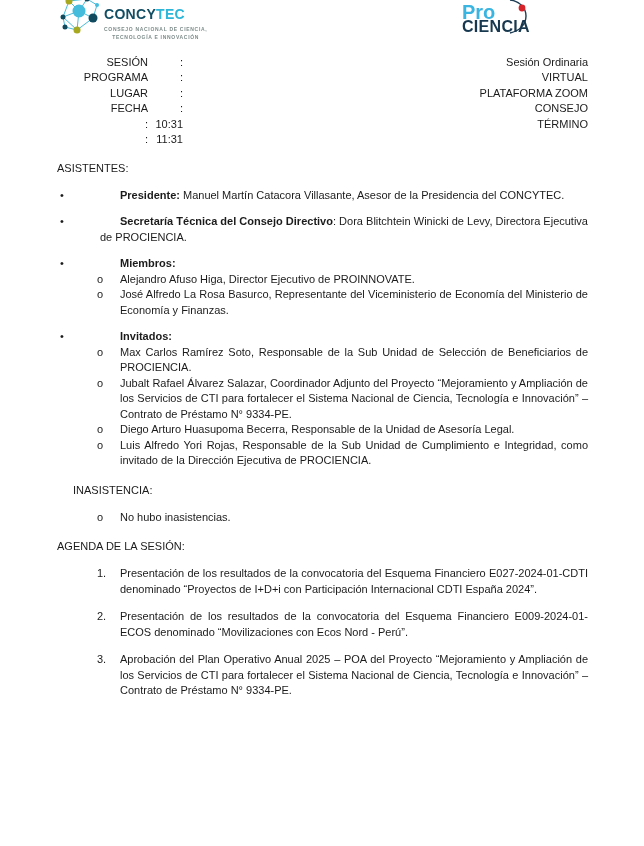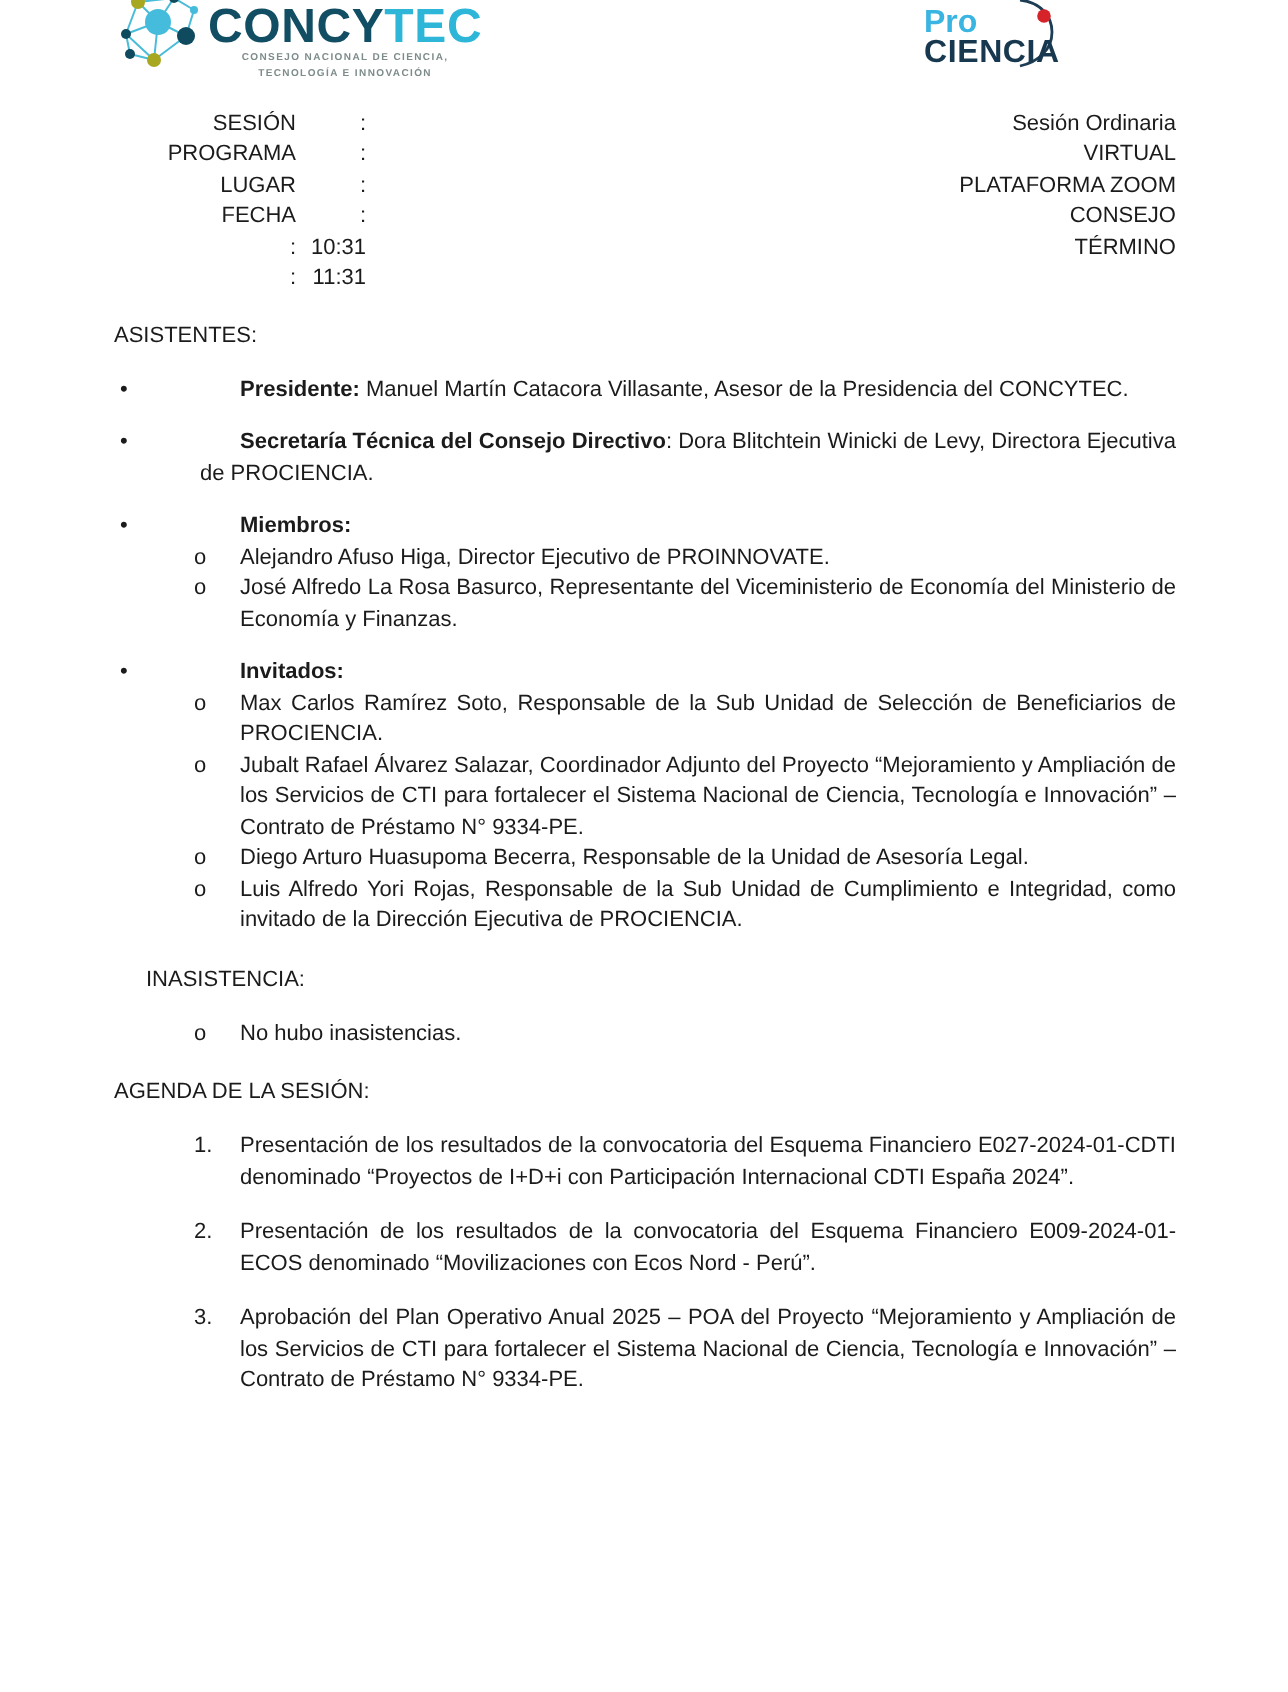--- a/index.html
+++ b/index.html
@@ -7,26 +7,26 @@
     width:644px; height:846px; background:#ffffff; box-sizing:border-box;
     padding:0 56px 0 57px; position:relative; overflow:hidden;
     font-family:"Liberation Sans","DejaVu Sans",sans-serif;
     font-size:11px; line-height:15.5px; color:#1b1b1b;
   }
   
   .hdr { height:48px; position:relative; }
   .logo-concytec { position:absolute; left:0; top:0; display:flex; align-items:flex-start; }
   .net-icon { width:46px; height:48px; flex:0 0 46px; margin-top:-3px; }
   .concy-text { margin-left:1px; padding-top:2px; }
-  .concy-word { font-size:24px; font-weight:bold; letter-spacing:0.3px; line-height:24px; color:#114d63; white-space:nowrap; }
+  .concy-word { font-size:14px; font-weight:bold; letter-spacing:0.3px; line-height:24px; color:#114d63; white-space:nowrap; }
   .concy-word .cyan { color:#2eb6d9; }
   .concy-tag { font-size:5px; font-weight:bold; letter-spacing:0.7px; color:#7d8c8a; line-height:7.5px; text-align:center; }
   .logo-prociencia { position:absolute; right:22px; top:0; width:104px; height:48px; }
   .orbit { position:absolute; left:0; top:0; width:104px; height:48px; }
-  .pro-line1 { position:relative; margin-top:5px; font-size:16px; font-weight:bold; line-height:14px; color:#3ab4e1; }
+  .pro-line1 { position:relative; margin-top:5px; font-size:20px; font-weight:bold; line-height:14px; color:#3ab4e1; }
   .pro-line2 { position:relative; font-size:16px; font-weight:bold; line-height:16px; letter-spacing:0.3px; color:#17384f; }
   
   .title-block { margin-top:32px; text-align:center; font-weight:bold; line-height:15.8px; }
   
   .details { margin-top:7px; display:grid; grid-template-columns:91px 35px auto; }
   .details > div { line-height:15.4px;text-align:right; }
   
   .heading { font-weight:normal; margin-top:14px; }
   .bullet { display:flex; margin-top:11px; }
   .bullet .marker { flex:0 0 40px; padding-left:3px; }

